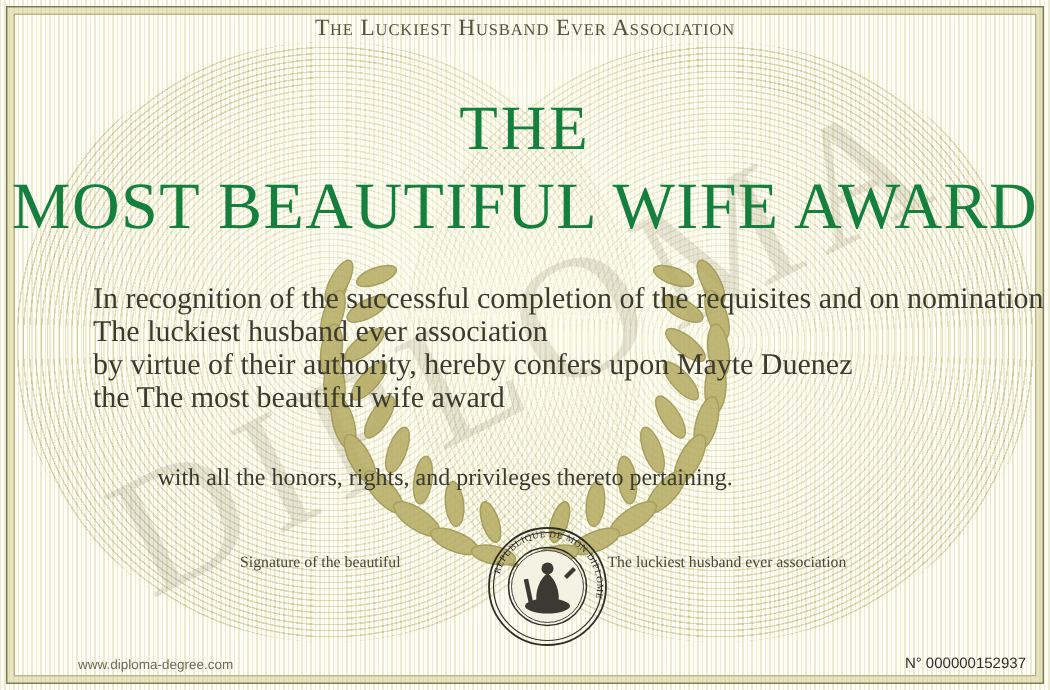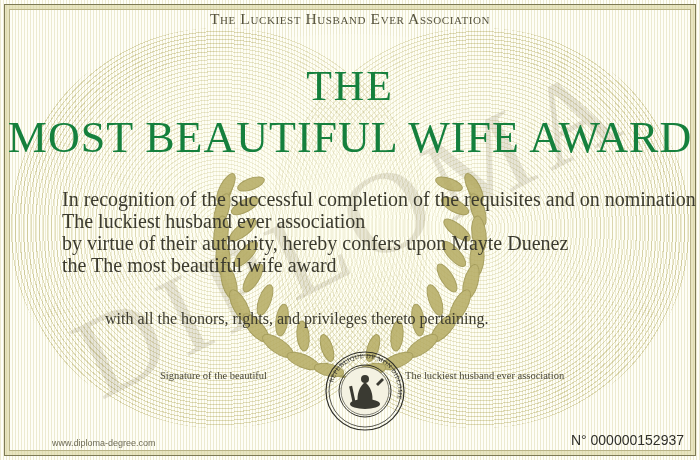--- a/index.html
+++ b/index.html
@@ -189,21 +189,21 @@
     font-family: "Liberation Sans", sans-serif;
     font-size: 9px;
     color: #6d6a55;
     margin-left: 36px;
   }
   .footer-right {
     position: absolute;
     right: 16px;
     bottom: 12px;
     font-family: "Liberation Sans", sans-serif;
-    font-size: 14px;
+    font-size: 10px;
     color: #2f2f2a;
   }
 </style>
 </head>
 <body>
 
 <div id="certificate">
 
   <div class="bg-base"></div>
   <div class="bg-ellipse left"></div>

